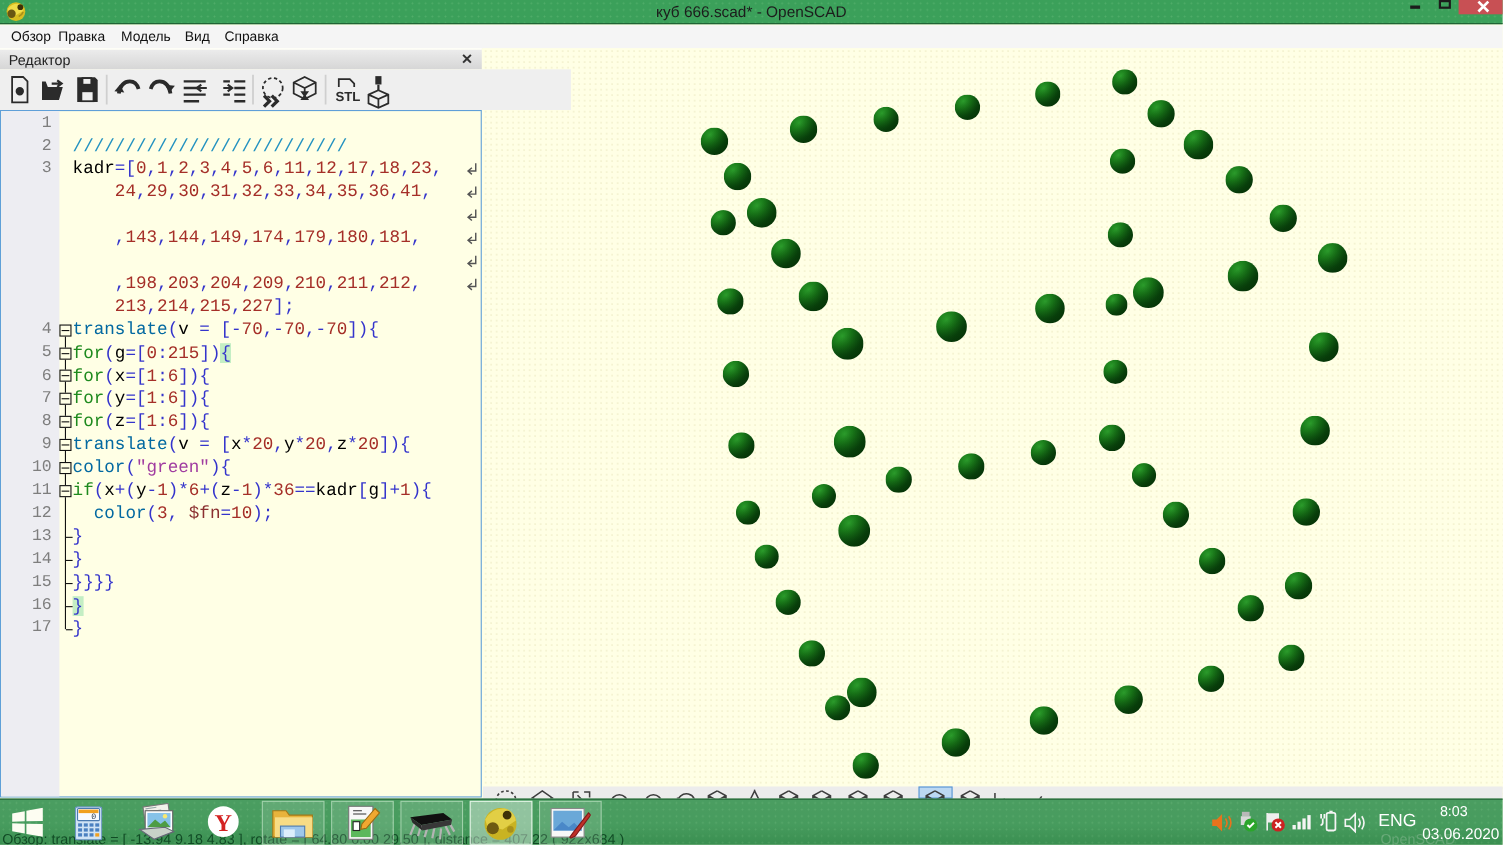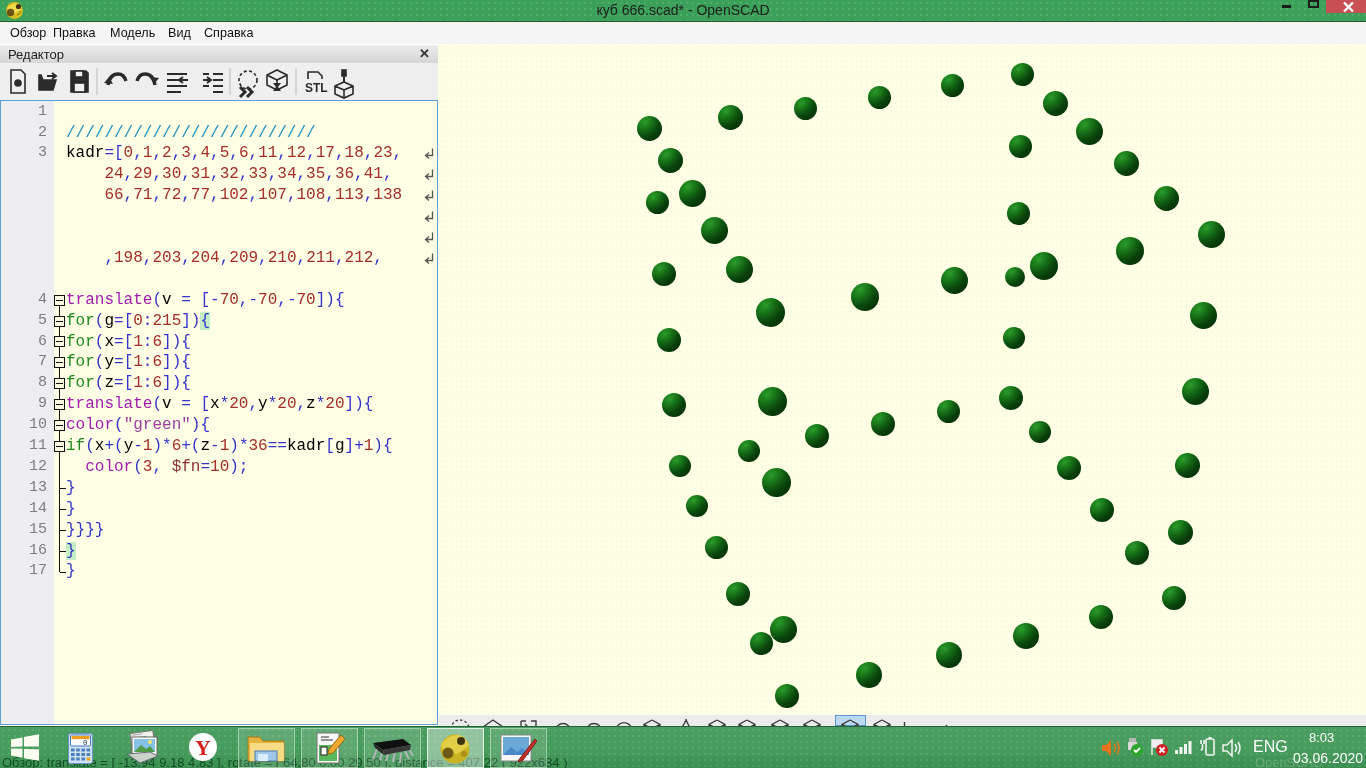--- a/index.html
+++ b/index.html
@@ -15,29 +15,29 @@
 #tclose {position:absolute;left:1326px;top:0;width:40px;height:13px;background:#c85054}
 
 #menu {position:absolute;left:0;top:23px;width:1366px;height:21px;background:#f5f5f5;font-size:12.6px;color:#111}
 #menu span {position:absolute;top:3px}
 
 #ehdr {position:absolute;left:0;top:44px;width:438px;height:19px;background:linear-gradient(#ececec,#d6d6d6);
   border-top:1px solid #fff;font-size:13px;color:#222}
 #ehdr .t {position:absolute;left:8px;top:2px}
 #ehdr .x {position:absolute;left:419px;top:1px;font-size:13px;font-weight:bold;color:#333}
 
-#tbar {position:absolute;left:0;top:63px;width:438px;height:37px;background:#efefef}
+#tbar {position:absolute;left:0;top:63px;width:519px;height:37px;background:#efefef}
 
 #ed {position:absolute;left:0;top:100px;width:438px;height:625px;background:#ffffe5;
   border:1px solid #5f9fd8;overflow:hidden}
 #gut {position:absolute;left:0;top:0;width:53px;height:625px;background:#ededf2}
 .row {position:absolute;left:65px;height:21px;line-height:20.8px;white-space:pre;
   font-family:"Liberation Mono",monospace;font-size:16px;letter-spacing:0;color:#000}
 .row b {font-weight:normal;font-style:normal}
-b.i {color:#000} b.k {color:#a21caf} b.f {color:#1e8a1e} b.n {color:#a52f28}
+b.i {color:#000} b.k {color:#0369a1} b.f {color:#1e8a1e} b.n {color:#a52f28}
 b.o {color:#3434cc} b.c {color:#2191c0} b.s {color:#a03ca0} b.d {color:#8b3030}
 b.hl {color:#3434cc;background:#c4eec4}
 .ln {position:absolute;left:0;width:46px;height:21px;line-height:20.8px;text-align:right;
   font-family:"Liberation Mono",monospace;font-size:15px;color:#7e7e7e}
 .wr {position:absolute;left:422px}
 .fb {position:absolute;left:53px;width:11px;height:11px;border:1px solid #111;background:#ffffe5;z-index:3}
 .fb::after {content:"";position:absolute;left:1px;top:4px;width:7px;height:1px;background:#111}
 .fv {position:absolute;left:58px;width:1px;background:#111}
 .ft {position:absolute;left:59px;width:6px;height:1px;background:#111}
 .fc {position:absolute;left:59px;width:6px;height:1px;background:#111}
@@ -222,34 +222,35 @@
 <div class="ln" style="top:21.5px">2</div>
 <div class="row" style="top:42.4px"><b class="i">kadr</b><b class="o">=[</b><b class="n">0</b><b class="o">,</b><b class="n">1</b><b class="o">,</b><b class="n">2</b><b class="o">,</b><b class="n">3</b><b class="o">,</b><b class="n">4</b><b class="o">,</b><b class="n">5</b><b class="o">,</b><b class="n">6</b><b class="o">,</b><b class="n">11</b><b class="o">,</b><b class="n">12</b><b class="o">,</b><b class="n">17</b><b class="o">,</b><b class="n">18</b><b class="o">,</b><b class="n">23</b><b class="o">,</b></div>
 <div class="ln" style="top:42.4px">3</div>
 <svg class="wr" style="top:46.4px" width="11" height="13" viewBox="0 0 11 13">
         <path d="M9.5 1.5 V8.5 H3.5 M6 5.5 L2.5 8.5 L6 11.5" fill="none" stroke="#555" stroke-width="1.3"></path>
       </svg>
 <div class="row" style="top:63.3px"><b class="i">    </b><b class="n">24</b><b class="o">,</b><b class="n">29</b><b class="o">,</b><b class="n">30</b><b class="o">,</b><b class="n">31</b><b class="o">,</b><b class="n">32</b><b class="o">,</b><b class="n">33</b><b class="o">,</b><b class="n">34</b><b class="o">,</b><b class="n">35</b><b class="o">,</b><b class="n">36</b><b class="o">,</b><b class="n">41</b><b class="o">,</b></div>
 <svg class="wr" style="top:67.3px" width="11" height="13" viewBox="0 0 11 13">
         <path d="M9.5 1.5 V8.5 H3.5 M6 5.5 L2.5 8.5 L6 11.5" fill="none" stroke="#555" stroke-width="1.3"></path>
       </svg>
-<div class="row" style="top:84.2px"><b class="i">    </b><b class="n">66</b><b class="o">,</b><b class="n">71</b><b class="o">,</b><b class="n">72</b><b class="o">,</b><b class="n">77</b><b class="o">,</b><b class="n">102</b><b class="o">,</b><b class="n">107</b><b class="o">,</b><b class="n">108</b><b class="o">,</b><b class="n">113</b><b class="o">,</b><b class="n">138</b></div>
 <svg class="wr" style="top:88.2px" width="11" height="13" viewBox="0 0 11 13">
         <path d="M9.5 1.5 V8.5 H3.5 M6 5.5 L2.5 8.5 L6 11.5" fill="none" stroke="#555" stroke-width="1.3"></path>
       </svg>
+<div class="row" style="top:105.1px"><b class="i">    </b><b class="o">,</b><b class="n">143</b><b class="o">,</b><b class="n">144</b><b class="o">,</b><b class="n">149</b><b class="o">,</b><b class="n">174</b><b class="o">,</b><b class="n">179</b><b class="o">,</b><b class="n">180</b><b class="o">,</b><b class="n">181</b><b class="o">,</b></div>
 <svg class="wr" style="top:109.1px" width="11" height="13" viewBox="0 0 11 13">
         <path d="M9.5 1.5 V8.5 H3.5 M6 5.5 L2.5 8.5 L6 11.5" fill="none" stroke="#555" stroke-width="1.3"></path>
       </svg>
 <svg class="wr" style="top:130.0px" width="11" height="13" viewBox="0 0 11 13">
         <path d="M9.5 1.5 V8.5 H3.5 M6 5.5 L2.5 8.5 L6 11.5" fill="none" stroke="#555" stroke-width="1.3"></path>
       </svg>
 <div class="row" style="top:146.9px"><b class="i">    </b><b class="o">,</b><b class="n">198</b><b class="o">,</b><b class="n">203</b><b class="o">,</b><b class="n">204</b><b class="o">,</b><b class="n">209</b><b class="o">,</b><b class="n">210</b><b class="o">,</b><b class="n">211</b><b class="o">,</b><b class="n">212</b><b class="o">,</b></div>
 <svg class="wr" style="top:150.9px" width="11" height="13" viewBox="0 0 11 13">
         <path d="M9.5 1.5 V8.5 H3.5 M6 5.5 L2.5 8.5 L6 11.5" fill="none" stroke="#555" stroke-width="1.3"></path>
       </svg>
+<div class="row" style="top:167.8px"><b class="i">    </b><b class="n">213</b><b class="o">,</b><b class="n">214</b><b class="o">,</b><b class="n">215</b><b class="o">,</b><b class="n">227</b><b class="o">];</b></div>
 <div class="row" style="top:188.7px"><b class="k">translate</b><b class="o">(</b><b class="i">v </b><b class="o">= [</b><b class="o">-</b><b class="n">70</b><b class="o">,</b><b class="o">-</b><b class="n">70</b><b class="o">,</b><b class="o">-</b><b class="n">70</b><b class="o">]){</b></div>
 <div class="ln" style="top:188.7px">4</div>
 <div class="row" style="top:209.6px"><b class="f">for</b><b class="o">(</b><b class="i">g</b><b class="o">=[</b><b class="n">0</b><b class="o">:</b><b class="n">215</b><b class="o">])</b><b class="hl">{</b></div>
 <div class="ln" style="top:209.6px">5</div>
 <div class="row" style="top:230.5px"><b class="f">for</b><b class="o">(</b><b class="i">x</b><b class="o">=[</b><b class="n">1</b><b class="o">:</b><b class="n">6</b><b class="o">]){</b></div>
 <div class="ln" style="top:230.5px">6</div>
 <div class="row" style="top:251.4px"><b class="f">for</b><b class="o">(</b><b class="i">y</b><b class="o">=[</b><b class="n">1</b><b class="o">:</b><b class="n">6</b><b class="o">]){</b></div>
 <div class="ln" style="top:251.4px">7</div>
 <div class="row" style="top:272.3px"><b class="f">for</b><b class="o">(</b><b class="i">z</b><b class="o">=[</b><b class="n">1</b><b class="o">:</b><b class="n">6</b><b class="o">]){</b></div>
 <div class="ln" style="top:272.3px">8</div>

